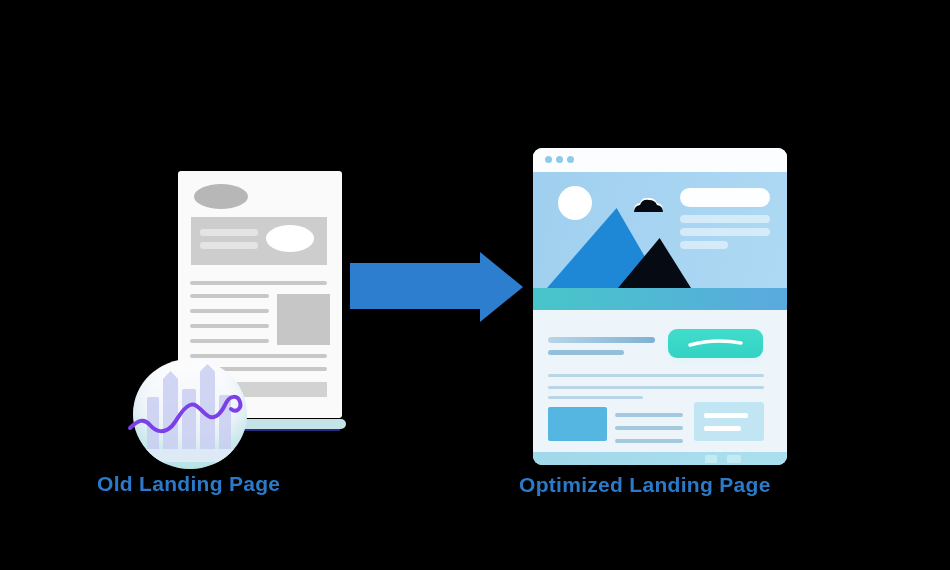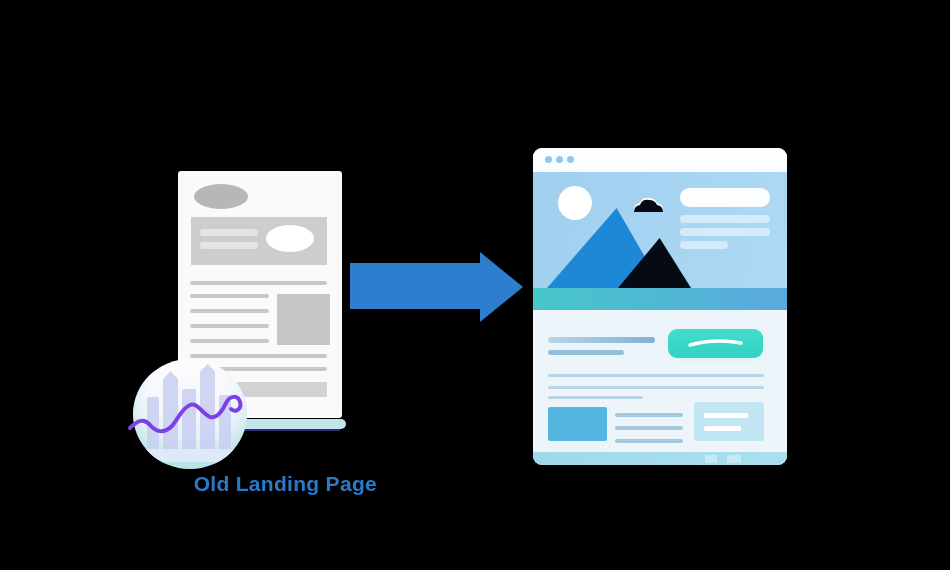--- a/index.html
+++ b/index.html
@@ -79,21 +79,21 @@
   .ml3{left:82px;top:291px;width:68px;}
   .b-card{left:161px;top:254px;width:70px;height:39px;background:#c2e5f3;border-radius:3px;}
   .cl{height:5px;border-radius:2px;background:#ffffff;}
   .cl1{left:10px;top:11px;width:44px;}
   .cl2{left:10px;top:24px;width:37px;}
   .b-footer{left:0;bottom:0;width:254px;height:13px;background:linear-gradient(90deg,#a1d9ea,#aadfee);}
   .fsq{top:3px;height:8px;border-radius:1px;background:#c4eaf4;}
   .fsq1{left:172px;width:12px;} .fsq2{left:194px;width:14px;}
 
   
-  .caption{width:280px;text-align:right;font-size:21px;font-weight:bold;
+  .caption{width:280px;text-align:left;font-size:21px;font-weight:bold;
     color:#2b7ac9;letter-spacing:.3px;}
   .caption-old{left:97px;top:472px;}
   .caption-opt{left:519px;top:473px;}
 </style>
 </head>
 <body>
 
 <div id="canvas">
 
   <div class="abs doc-page">
@@ -172,14 +172,15 @@
       <div class="abs cl cl1"></div>
       <div class="abs cl cl2"></div>
     </div>
     <div class="abs b-footer">
       <div class="abs fsq fsq1"></div>
       <div class="abs fsq fsq2"></div>
     </div>
   </div>
 
   <div class="abs caption caption-old">Old Landing Page</div>
+  <div class="abs caption caption-opt">Optimized Landing Page</div>
 
 </div>
 
 </body></html>

